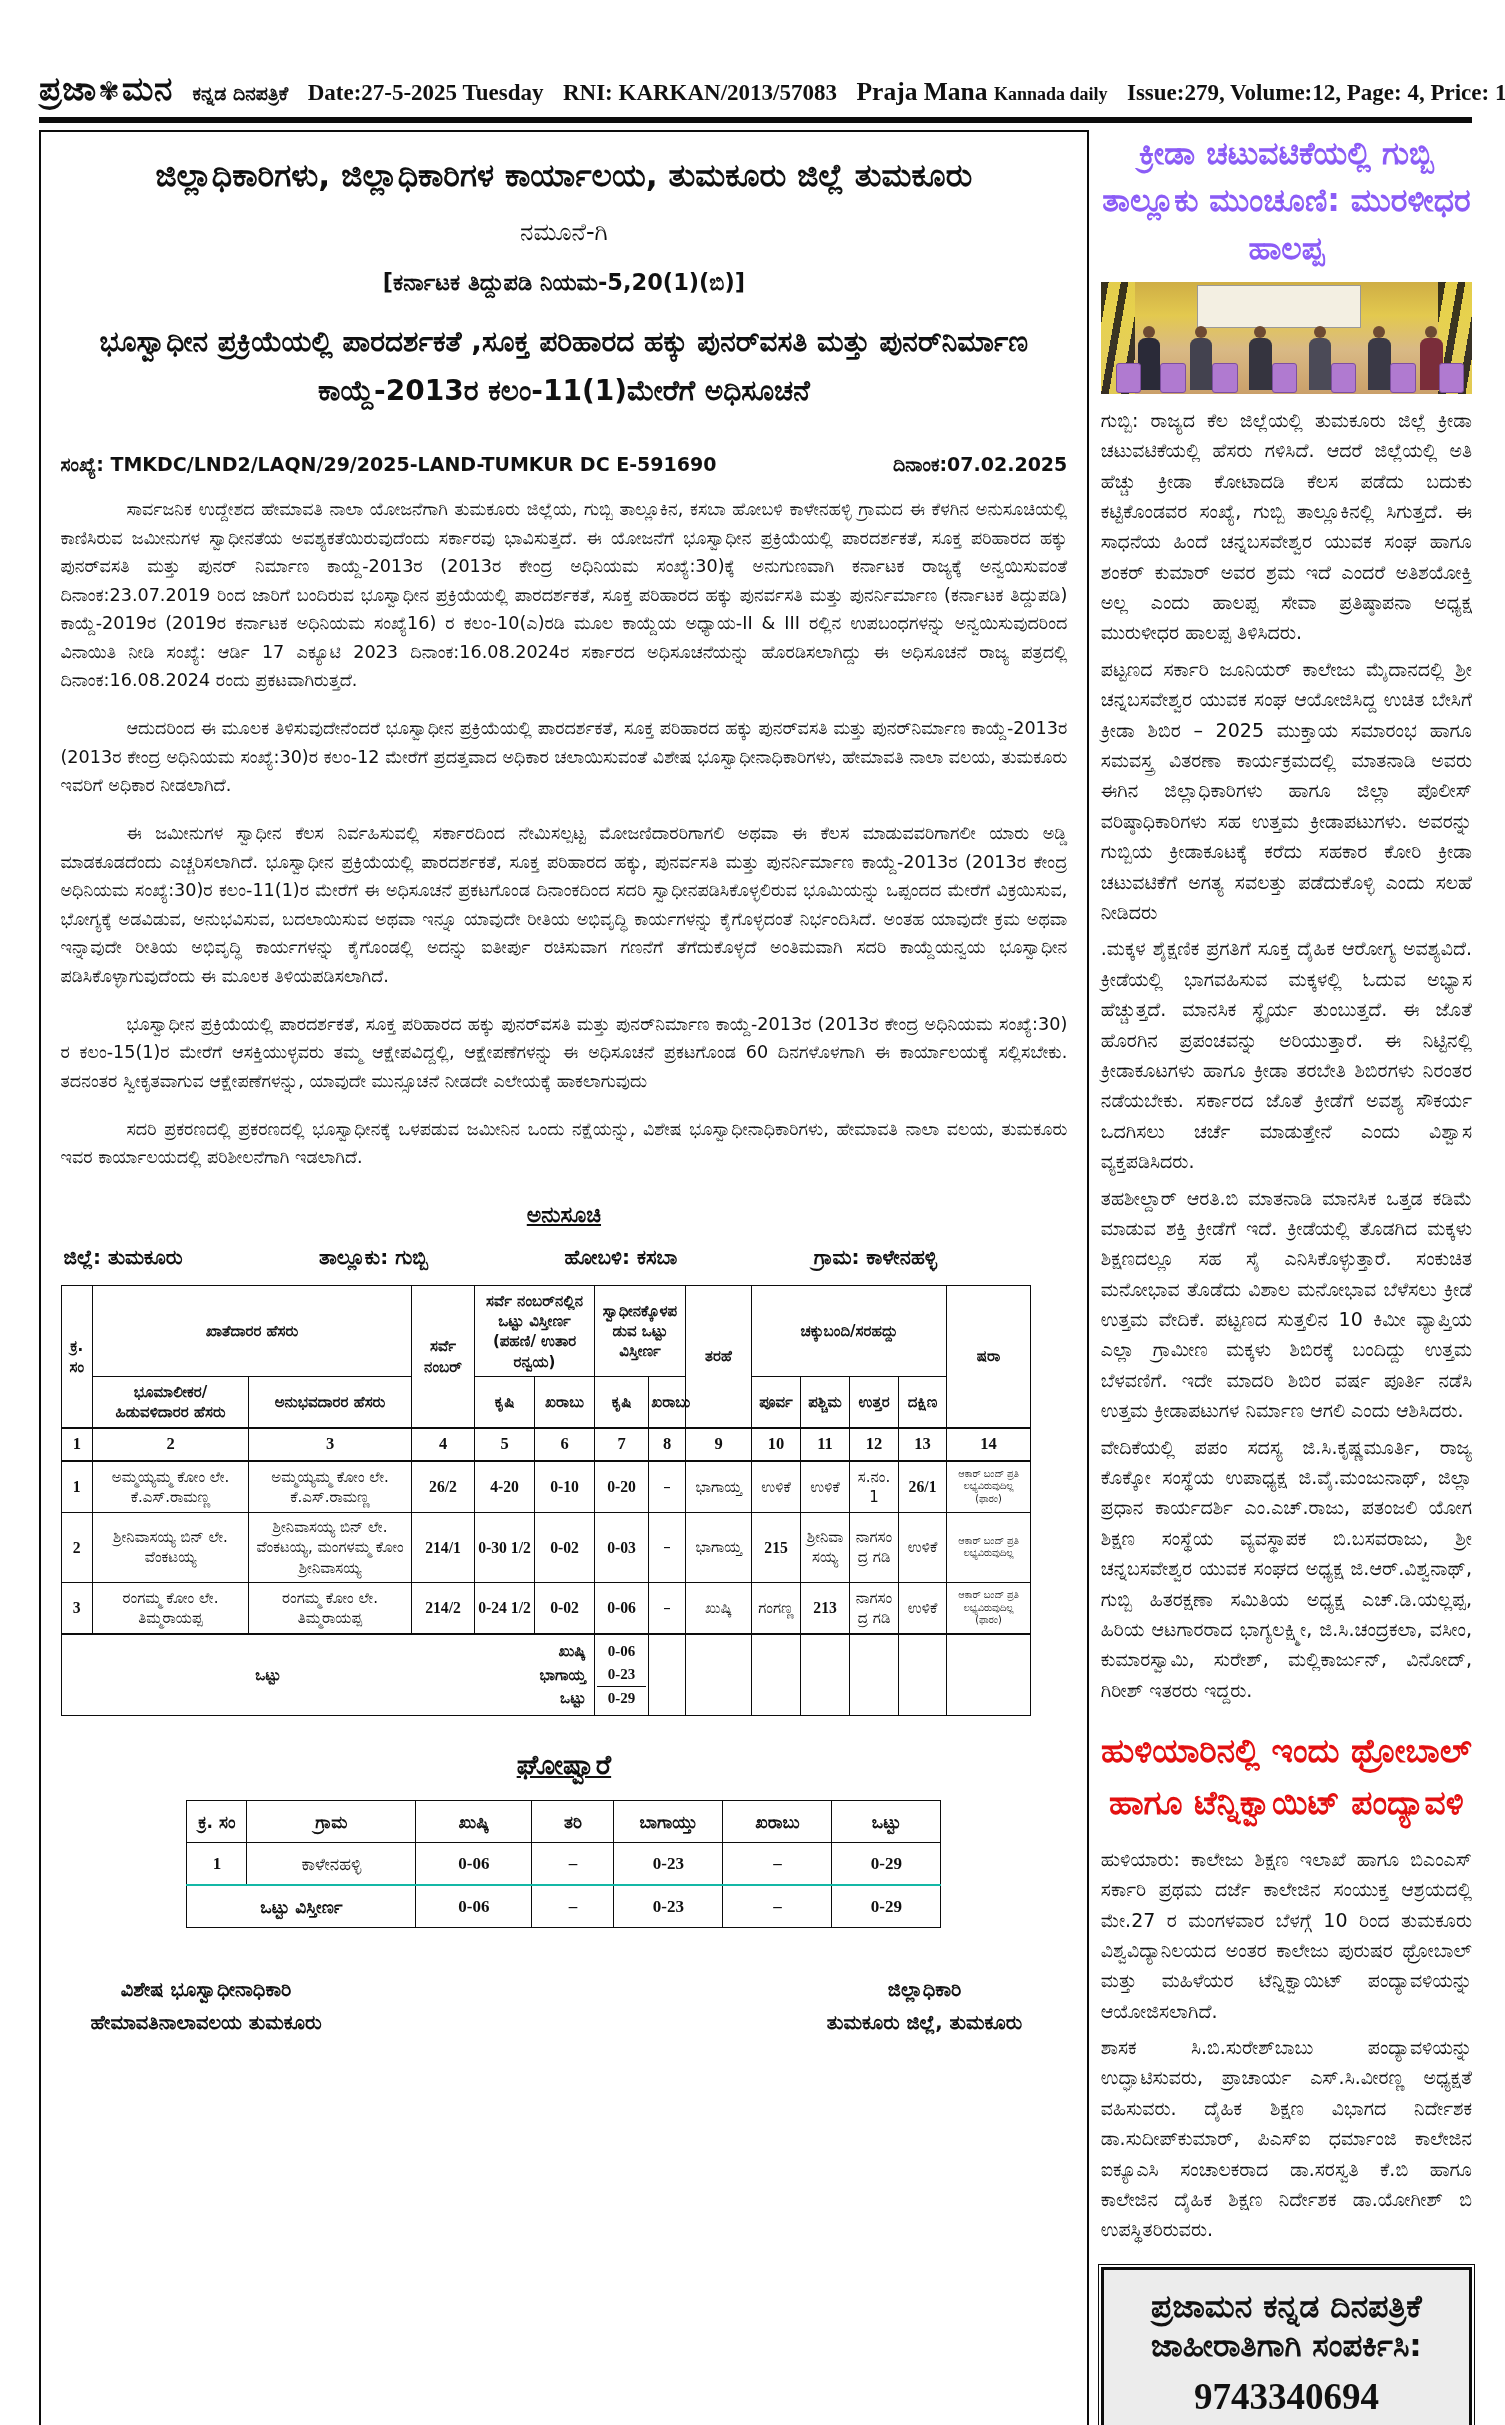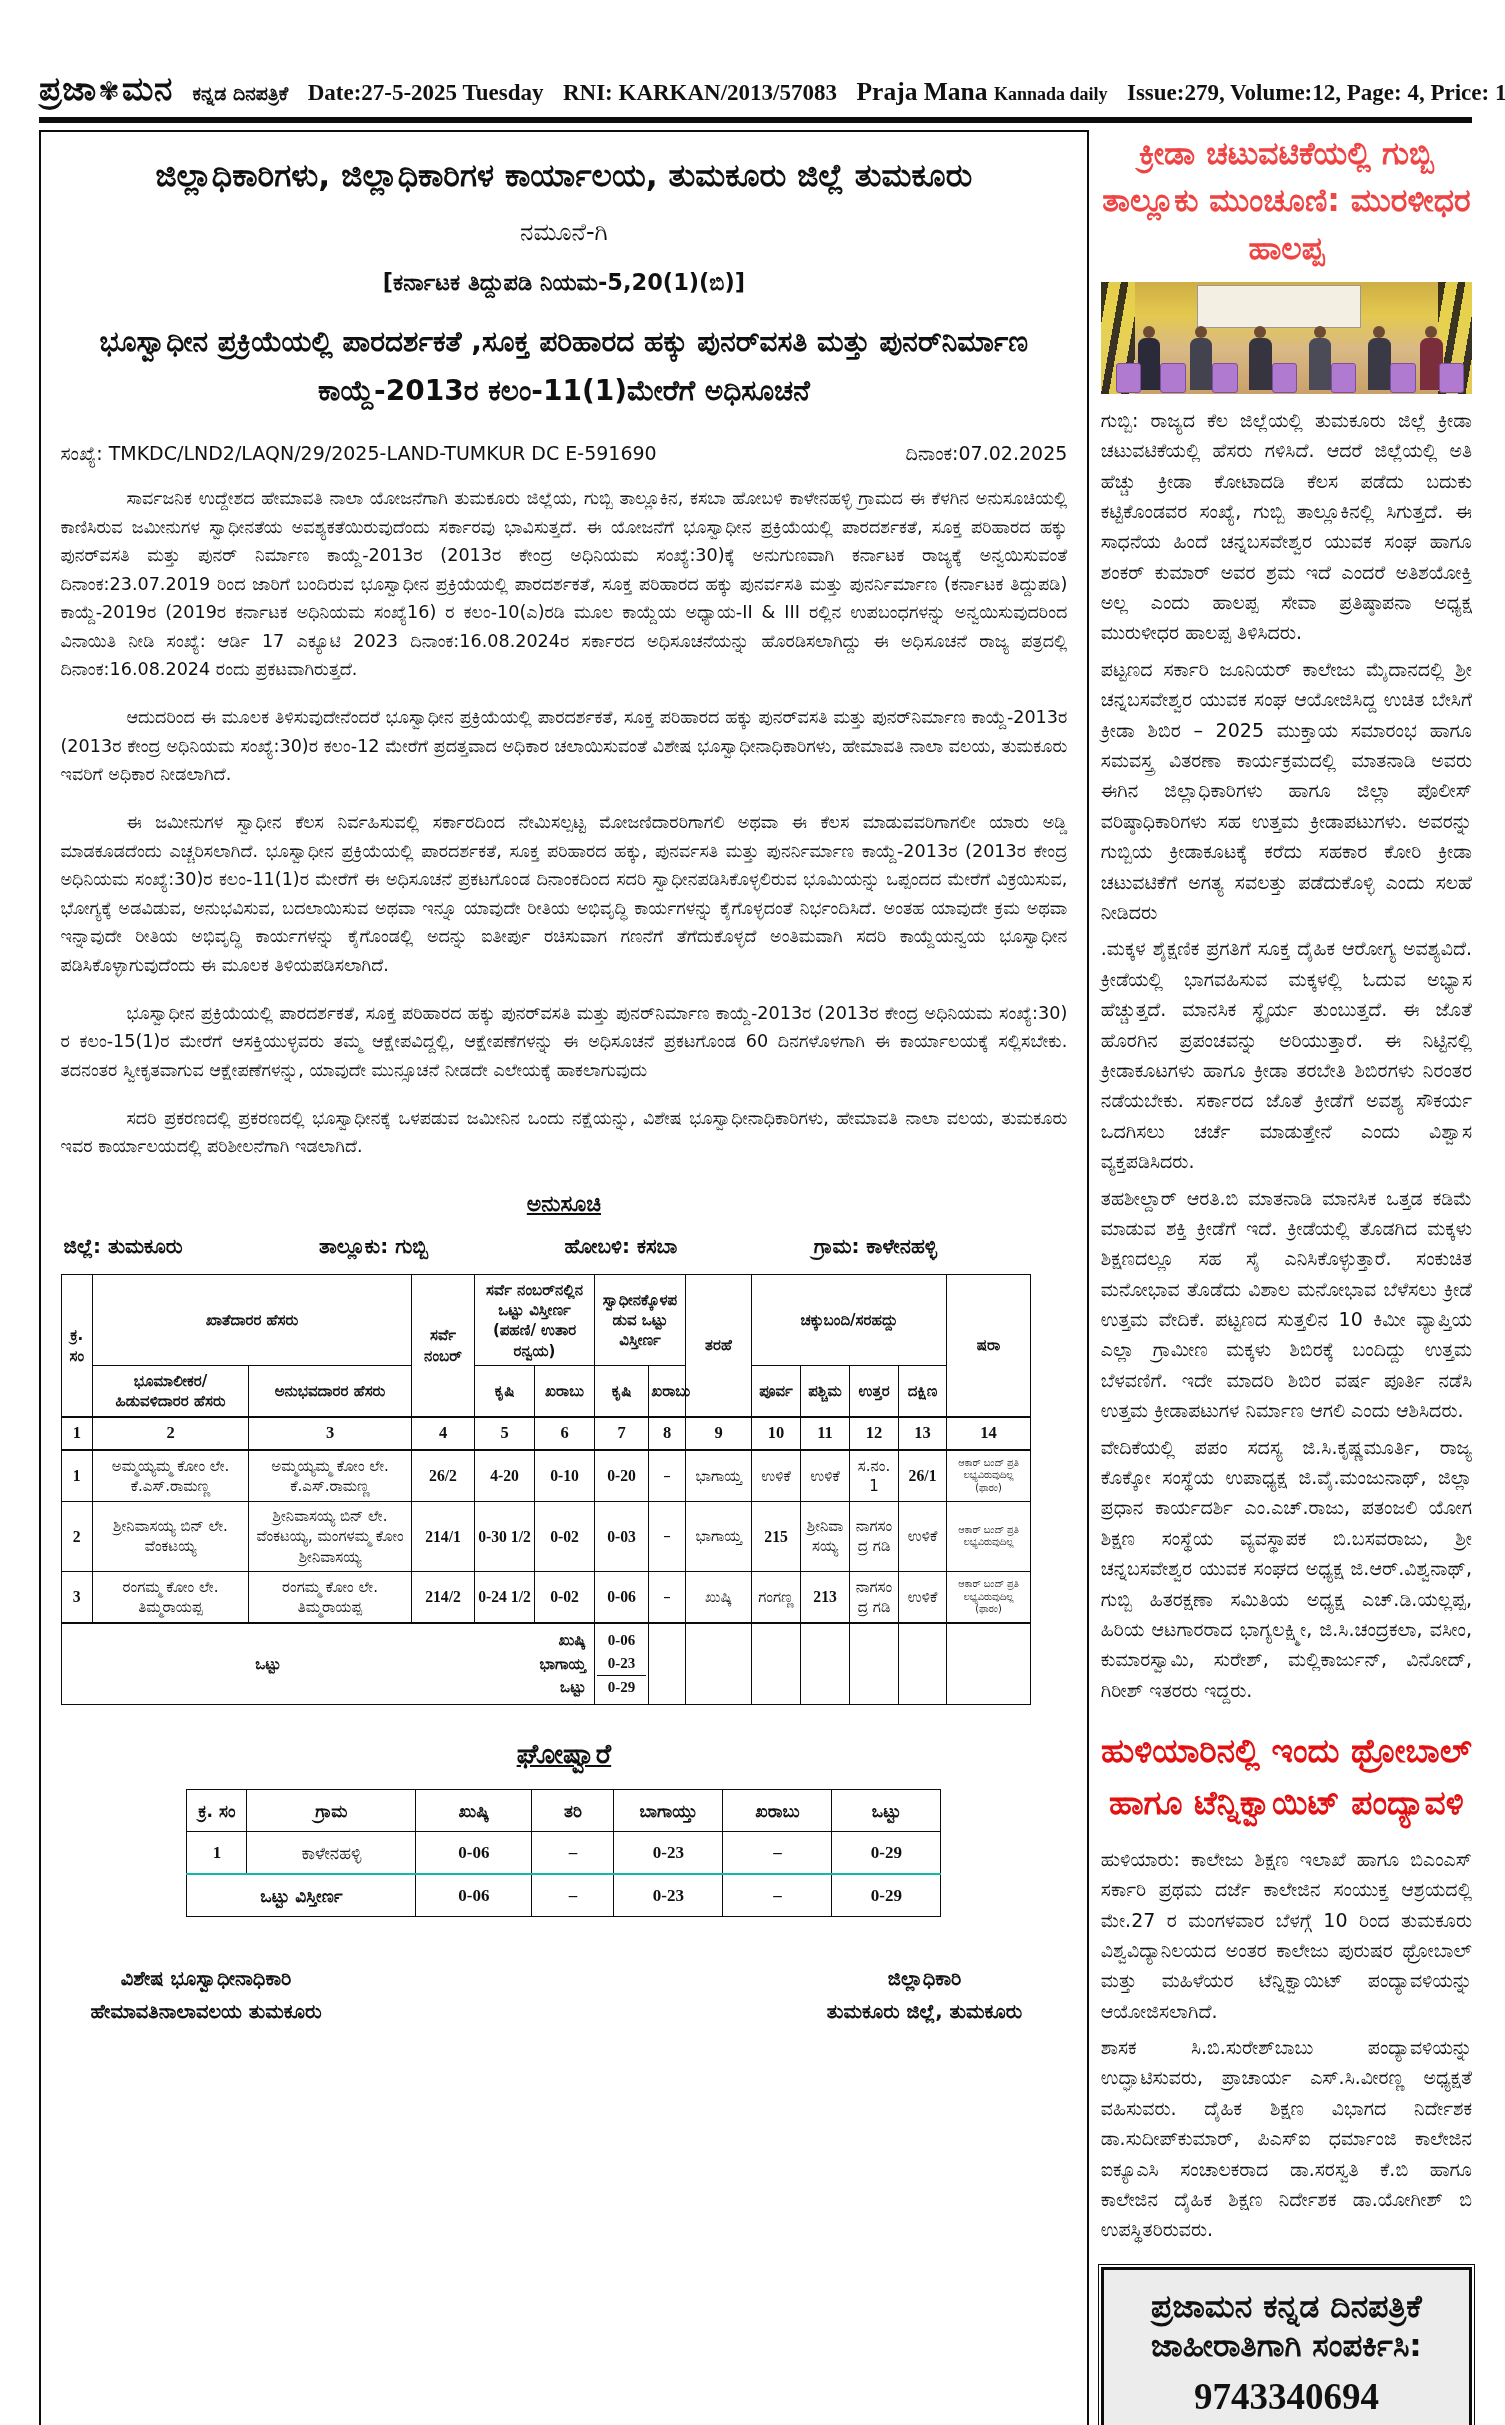--- a/index.html
+++ b/index.html
@@ -18,21 +18,21 @@
   
   .top-row { display:flex; gap:12px; margin-top:7.5px; }
   .notif { width:1052px; border:2.2px solid #0c0c0c; padding:19.5px 19.5px 13.5px 19.5px; }
   .rightcol { width:372px; }
 
   
   .n-title { text-align:center; font-size:31.5px; font-weight:bold; line-height:1.5; }
   .n-form { text-align:center; font-size:24px; font-weight:normal; margin-top:19.5px; }
   .n-rule { text-align:center; font-size:22.5px; font-weight:bold; margin-top:22.5px; }
   .n-subject { text-align:center; font-size:28px; font-weight:bold; line-height:1.75; margin-top:21px; }
-  .n-refrow { display:flex; justify-content:space-between; margin-top:27px; font-size:19px; font-weight:normal; }
+  .n-refrow { display:flex; justify-content:space-between; margin-top:38px; font-size:19px; font-weight:bold; }
   .n-body p { font-size:17.6px; line-height:1.62; text-align:justify; text-indent:66px; margin-top:19.5px; }
   .sched-head { text-align:center; font-size:22px; font-weight:bold; text-decoration:underline; margin:30px 0 18px; }
   .loc-row { display:flex; justify-content:space-between; font-size:20px; font-weight:bold; padding:0 7.5px 16.5px 3px; width:884px; }
 
   table { border-collapse:collapse; table-layout:fixed; }
   .main-t { width:896px; font-size:15px; }
   .main-t th, .main-t td { border:1.5px solid #0c0c0c; text-align:center; vertical-align:middle; padding:4.5px 2.2px; line-height:1.35; }
   .main-t th { font-weight:bold; font-size:15px; }
   .main-t .numrow th { border-top:2.2px solid #0c0c0c; border-bottom:2.2px solid #0c0c0c; font-family:"Liberation Serif","DejaVu Serif",serif; font-size:16.5px; }
   .main-t td.num { font-family:"Liberation Serif","DejaVu Serif",serif; font-weight:bold; font-size:15.7px; }
@@ -46,21 +46,21 @@
   .gh-head { text-align:center; font-size:27px; font-weight:bold; text-decoration:underline; margin:33px 0 19.5px; }
   .sum-t { width:753px; margin:0 auto; font-size:17px; }
   .sum-t th, .sum-t td { border:1.5px solid #0c0c0c; text-align:center; padding:10.5px 4.5px; }
   .sum-t .trow td { border-top:2px solid #14b8a6; }
   .sum-t td.v { font-family:"Liberation Serif","DejaVu Serif",serif; font-weight:bold; }
 
   .sig-row { display:flex; justify-content:space-between; margin-top:45px; padding:0 45px 7.5px 30px; }
   .sig { text-align:center; font-size:19.5px; font-weight:bold; line-height:1.7; }
 
   
-  .red-head { color:#ef4444; font-weight:bold; text-align:center; font-size:31.5px; line-height:1.5; margin-bottom:10.5px; }
+  .red-head { color:#8b5cf6; font-weight:bold; text-align:center; font-size:31.5px; line-height:1.5; margin-bottom:10.5px; }
   .photo1 { height:112px; position:relative; overflow:hidden; background:linear-gradient(180deg,#cfae45 0%,#e3c94f 30%,#d9b985 60%,#caa06a 100%); margin-bottom:10.5px; }
   .drape { position:absolute; top:0; bottom:0; width:34px; background:repeating-linear-gradient(100deg,#111 0 7.5px,#e8d44d 7.5px 19.5px); opacity:.8; }
   .banner { position:absolute; left:26%; top:3px; width:44%; height:38%; background:#f3efe2; border:0.7px solid #999; }
   .person { position:absolute; bottom:4.5px; width:22.5px; height:52px; background:#2a2a38; border-radius:7.5px 7.5px 0 0; }
   .person::before { content:""; position:absolute; top:-12px; left:5.2px; width:12px; height:12px; border-radius:50%; background:#6d4a33; }
   .jersey { position:absolute; bottom:1.5px; width:25.5px; height:30px; background:#b07ad0; border-radius:3px; border:0.7px solid #7d4fa0; }
   .rc-body p { font-size:19px; line-height:1.6; text-align:justify; margin-bottom:6px; }
   .red-head2 { color:#e31111; font-weight:bold; text-align:center; font-size:33px; line-height:1.6; margin:19.5px 0 13.5px; }
   .adbox { margin-top:22.5px; border:3.7px solid #0c0c0c; outline:1.5px solid #0c0c0c; outline-offset:2.2px; background:#ececec; text-align:center; padding:18px 7.5px 13.5px; }
   .adbox .l1 { font-size:31.5px; font-weight:bold; }

